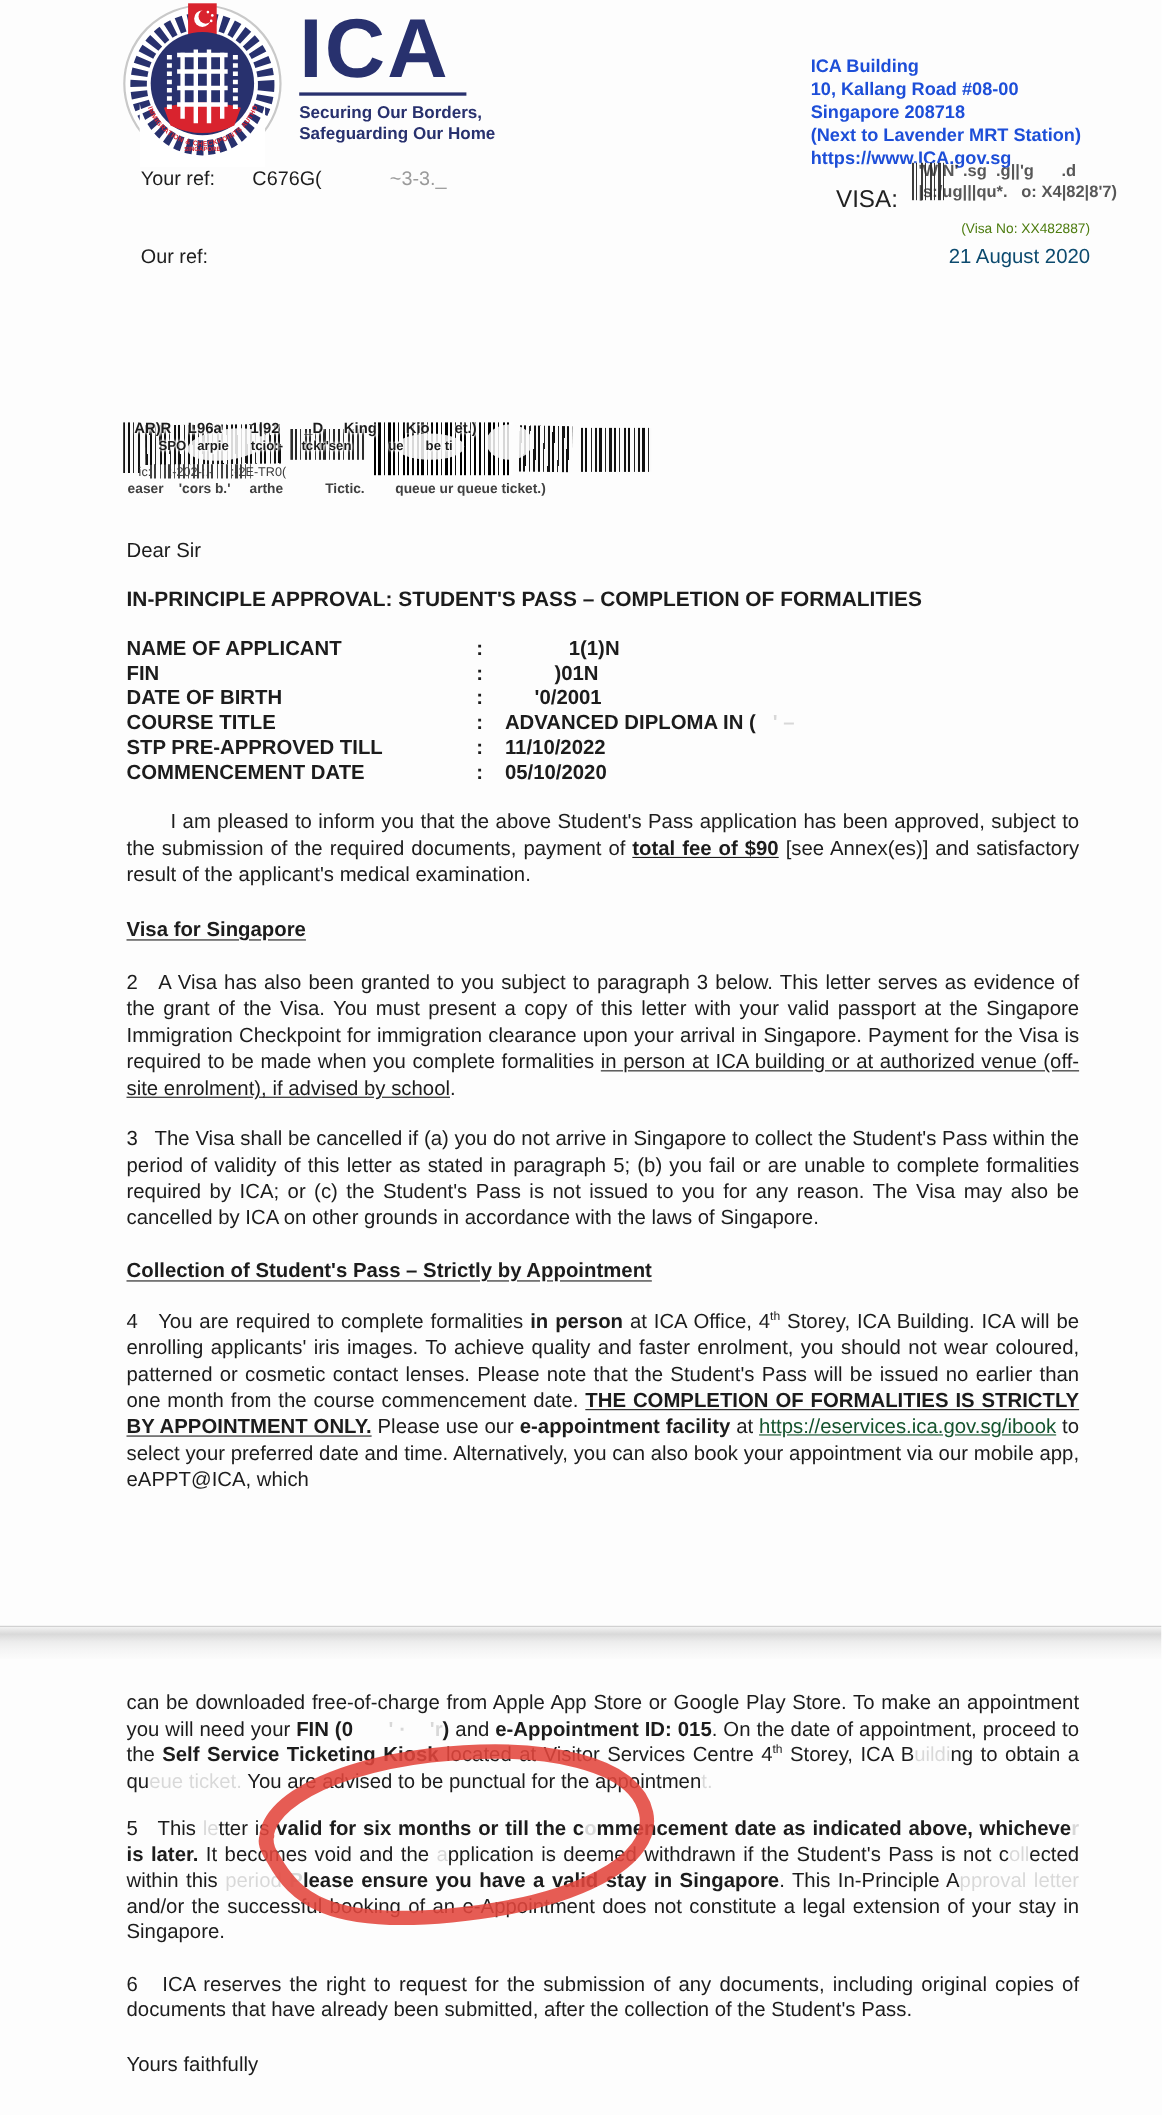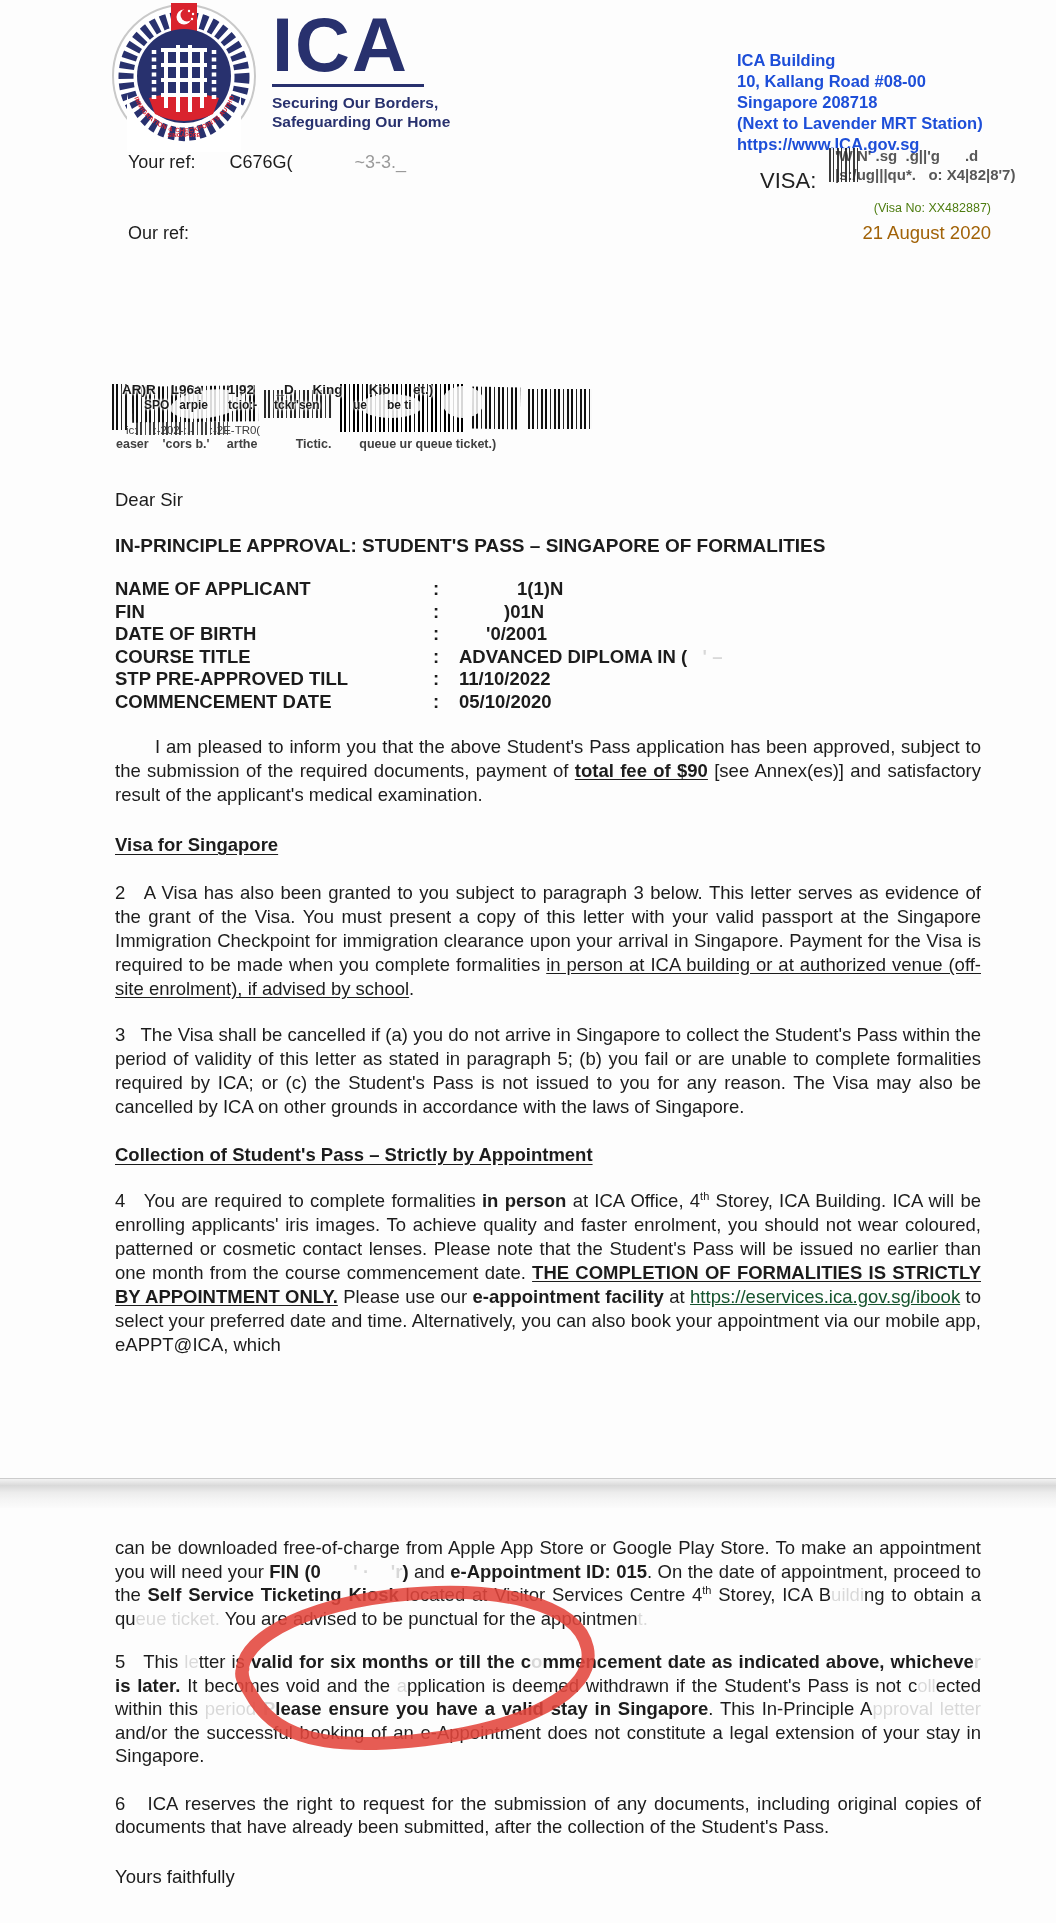--- a/index.html
+++ b/index.html
@@ -22,21 +22,21 @@
   .smudge-text{color:#2e2e2e;filter:blur(.5px);opacity:.8;white-space:pre;font-weight:700;}
   #visa-line{position:absolute;left:760px;top:168px;font-size:22px;color:#222;}
   #visa-frags{position:absolute;left:835px;top:146px;font-size:15px;line-height:19px;}
   #visa-frags .minibar{position:absolute;left:-6px;top:2px;width:30px;height:34px;opacity:.85;
       background:repeating-linear-gradient(90deg,#1a1a1a 0 2px,#fdfdfd 2px 4px,#111 4px 5px,#fdfdfd 5px 8px);}
   #visa-no{position:absolute;left:735px;top:201px;width:256px;text-align:right;font-size:12.5px;color:#4d7c0f;}
   #your-ref{position:absolute;left:128px;top:152px;font-size:18px;}
   #your-ref .val{margin-left:34px;}
   #your-ref .frag{margin-left:62px;color:#4a4a4a;opacity:.55;filter:blur(.4px);white-space:pre;}
   #our-ref{position:absolute;left:128px;top:223px;font-size:18px;}
-  #letter-date{position:absolute;left:735px;top:222px;width:256px;text-align:right;font-size:18.5px;color:#a16207;}
+  #letter-date{position:absolute;left:735px;top:222px;width:256px;text-align:right;font-size:18.5px;color:#0c4a6e;}
   #addressee{position:absolute;left:128px;top:272px;font-size:17.5px;line-height:24px;color:#3a3a3a;
       white-space:pre;filter:blur(.25px);}
 
   
   #barcode{position:absolute;left:112px;top:382px;width:490px;height:72px;}
   #barcode .bars{position:absolute;
       background:repeating-linear-gradient(90deg,#141414 0 2px,#f8f8f8 2px 4px,#0e0e0e 4px 6px,#fdfdfd 6px 9px,#222 9px 10px,#fafafa 10px 13px);}
   #barcode .b1{left:0;top:2px;width:16px;height:46px;}
   #barcode .b2{left:20px;top:4px;width:126px;height:36px;transform:rotate(-.6deg);}
   #barcode .b3{left:152px;top:8px;width:68px;height:28px;opacity:.9;}
@@ -174,21 +174,21 @@
       <div class="blob s2"></div>
       <div class="blob s3"></div>
       <div class="trow r1">AR)R    L96a       1|92      _D     King       Kio      et.)</div>
       <div class="trow r2">SPO   arpie      tcio:-     tckr'sen          ue      be ti</div>
       <div class="trow r3">ic:     :-202-:.-     :-2E-TR0(</div>
       <div class="trow r4">easer    'cors b.'     arthe           Tictic.        queue ur queue ticket.)</div>
     </div>
 
     <div class="body-col" id="body1">
       <div class="salutation">Dear Sir</div>
-      <div class="subject">IN-PRINCIPLE APPROVAL: STUDENT'S PASS – SINGAPORE OF FORMALITIES</div>
+      <div class="subject">IN-PRINCIPLE APPROVAL: STUDENT'S PASS – COMPLETION OF FORMALITIES</div>
 
       <div id="details">
         <div class="drow">
           <span class="dlabel">NAME OF APPLICANT</span>
             <span>:</span>
             <span class="dvalue">1(1)N</span>
         </div>
         <div class="drow">
           <span class="dlabel">FIN</span>
             <span>:</span>

